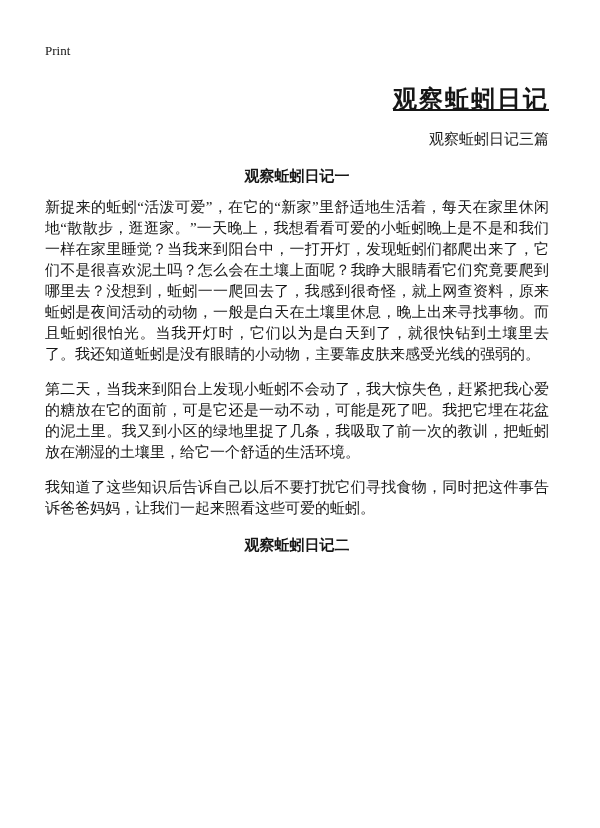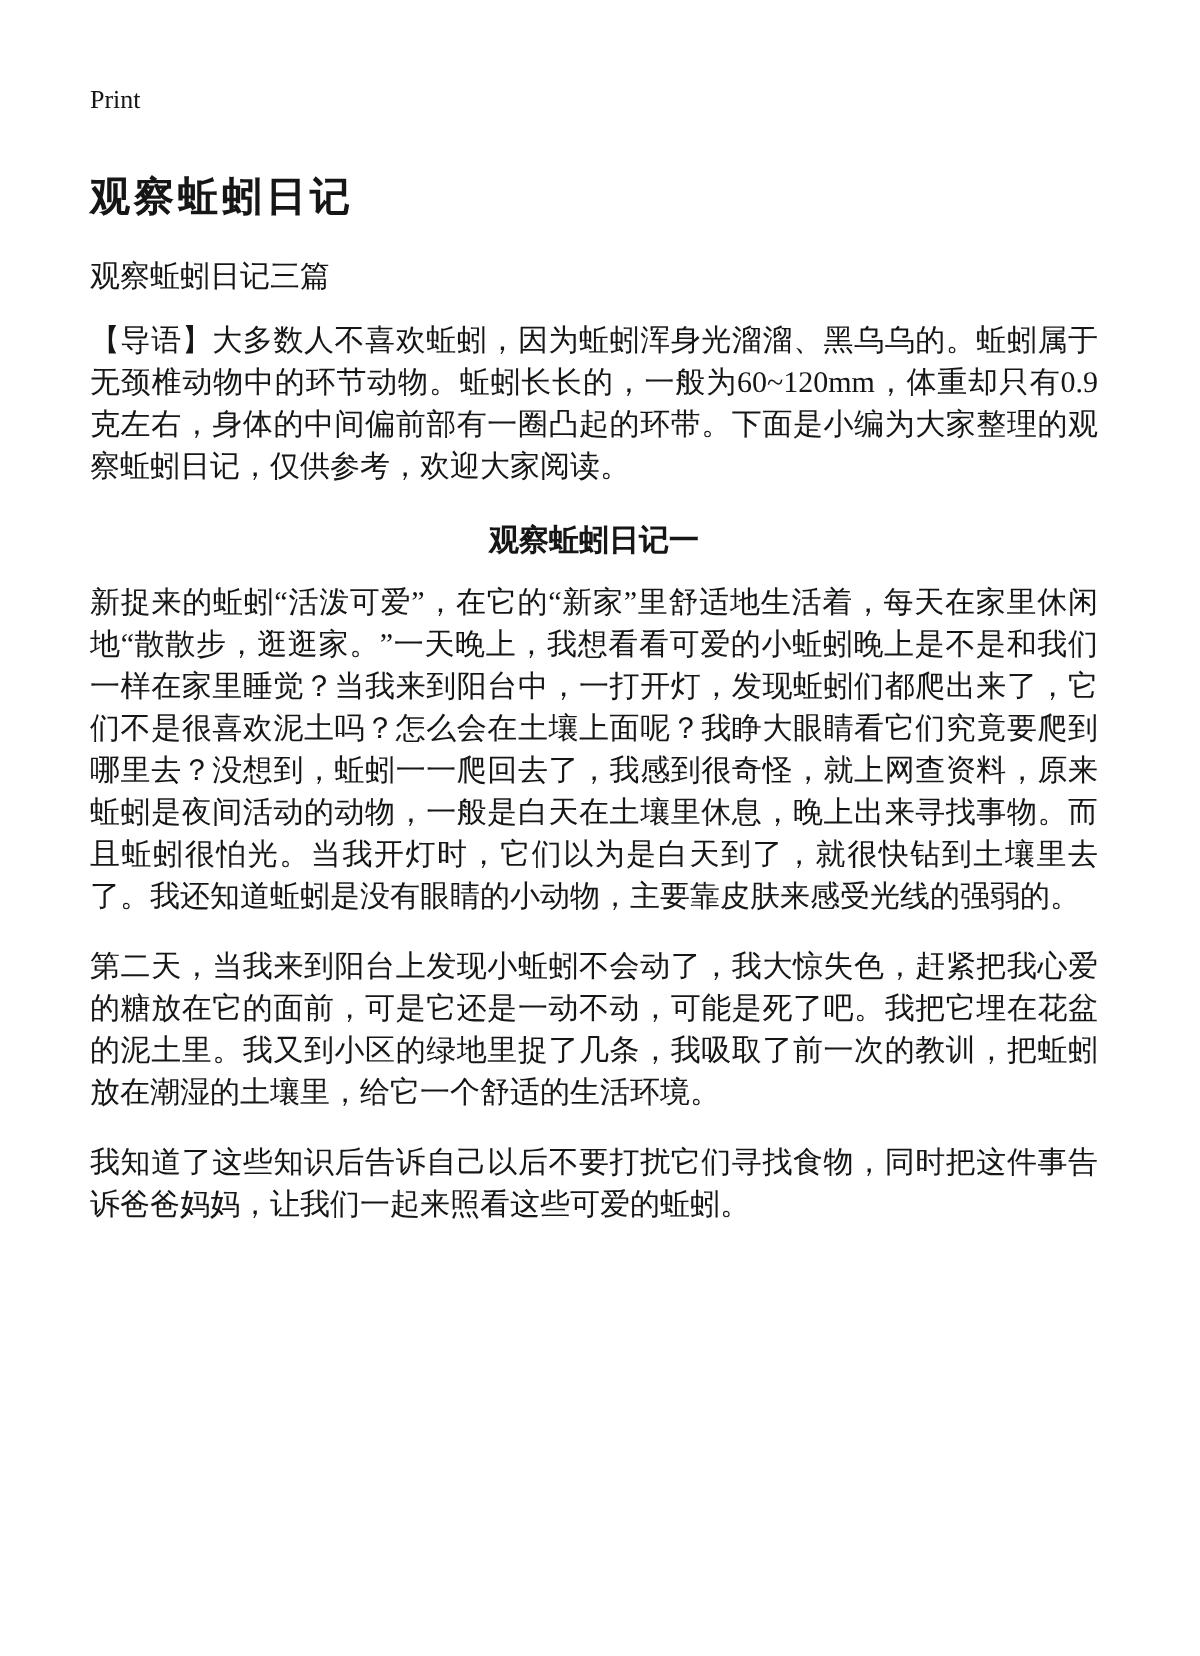--- a/index.html
+++ b/index.html
@@ -24,30 +24,31 @@
   .print-link {
     font-size: 13px;
     line-height: 15px;
     text-align: left;
     color: #161616;
     text-decoration: none;
     cursor: pointer;
     display: inline-block;
   }
   h1.doc-title {
-    text-align: left;
-    font-size: 20px;
+    text-align: right;
+    font-size: 24px;
     line-height: 24px;
     font-weight: bold;
     margin: 26px 0 18px 0;
     letter-spacing: 2px;
+    text-decoration: underline;
   }
   .subtitle {
     margin: 0 0 11px 0;
-    text-align: left;
+    text-align: right;
   }
   p.body-para {
     margin: 0 0 14px 0;
     text-align: justify;
     text-justify: inter-ideograph;
   }
   h2.section-heading {
     font-size: 15px;
     line-height: 21px;
     font-weight: bold;
@@ -59,28 +60,28 @@
 <body>
 
 <div class="doc">
 
   <a class="print-link">Print</a>
 
   <h1 class="doc-title">观察蚯蚓日记</h1>
 
   <p class="subtitle">观察蚯蚓日记三篇</p>
 
-  <p class="body-para">【导语】大多数人不喜欢蚯蚓，因为蚯蚓浑身光溜溜、黑乌乌的。蚯蚓属于无颈椎动物中的环节动物。蚯蚓长长的，一般为60~120mm，体重却只有0.9克左右，身体的中间偏前部有一圈凸起的环带。下面是小编为大家整理的观察蚯蚓日记，仅供参考，欢迎大家阅读。</p>
 
   <h2 class="section-heading">观察蚯蚓日记一</h2>
 
 
   <p class="body-para">新捉来的蚯蚓“活泼可爱”，在它的“新家”里舒适地生活着，每天在家里休闲地“散散步，逛逛家。”一天晚上，我想看看可爱的小蚯蚓晚上是不是和我们一样在家里睡觉？当我来到阳台中，一打开灯，发现蚯蚓们都爬出来了，它们不是很喜欢泥土吗？怎么会在土壤上面呢？我睁大眼睛看它们究竟要爬到哪里去？没想到，蚯蚓一一爬回去了，我感到很奇怪，就上网查资料，原来蚯蚓是夜间活动的动物，一般是白天在土壤里休息，晚上出来寻找事物。而且蚯蚓很怕光。当我开灯时，它们以为是白天到了，就很快钻到土壤里去了。我还知道蚯蚓是没有眼睛的小动物，主要靠皮肤来感受光线的强弱的。</p>
 
   <p class="body-para">第二天，当我来到阳台上发现小蚯蚓不会动了，我大惊失色，赶紧把我心爱的糖放在它的面前，可是它还是一动不动，可能是死了吧。我把它埋在花盆的泥土里。我又到小区的绿地里捉了几条，我吸取了前一次的教训，把蚯蚓放在潮湿的土壤里，给它一个舒适的生活环境。</p>
 
   <p class="body-para">我知道了这些知识后告诉自己以后不要打扰它们寻找食物，同时把这件事告诉爸爸妈妈，让我们一起来照看这些可爱的蚯蚓。</p>
 
+  <h2 class="section-heading">观察蚯蚓日记二</h2>
 
 
   
 
 </div>
 
 </body></html>

